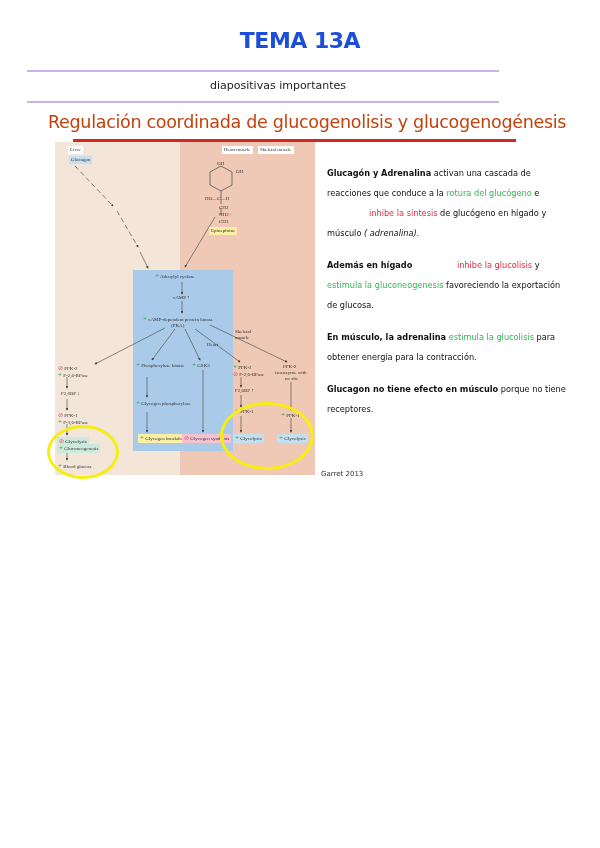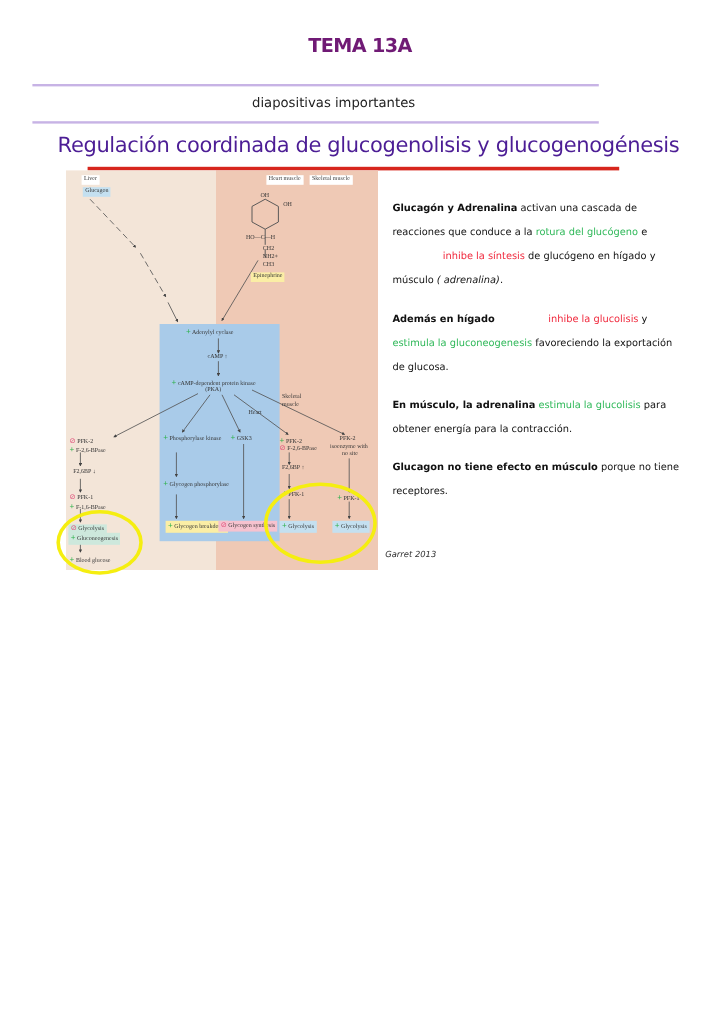--- a/index.html
+++ b/index.html
@@ -1,37 +1,37 @@
 <!DOCTYPE html>
 <html><head>
 <meta charset="utf-8">
 <style>
   html, body { margin: 0; padding: 0; background: #ffffff; }
   body { width: 600px; height: 848px; position: relative; overflow: hidden; font-family: "Liberation Sans", sans-serif; }
-  .title { position: absolute; left: 0; top: 28px; width: 600px; text-align: center; color: #701a75; font-family: "DejaVu Sans", sans-serif; font-weight: bold; font-size: 16px; letter-spacing: -0.5px; }
+  .title { position: absolute; left: 0; top: 28px; width: 600px; text-align: center; color: #1d4ed8; font-family: "DejaVu Sans", sans-serif; font-weight: bold; font-size: 22px; letter-spacing: -0.5px; }
   .rule { position: absolute; left: 27px; width: 472px; height: 2px; background: #c7b3e5; }
   .subtitle { position: absolute; left: 0; top: 79px; width: 556px; text-align: center; font-size: 11px; color: #222; font-family: "DejaVu Sans", sans-serif; }
-  .slide-title { position: absolute; left: 48px; top: 112px; font-family: "DejaVu Sans", sans-serif; font-size: 17.5px; color: #4c1d95; letter-spacing: -0.3px; white-space: nowrap; }
+  .slide-title { position: absolute; left: 48px; top: 112px; font-family: "DejaVu Sans", sans-serif; font-size: 17.5px; color: #c2410c; letter-spacing: -0.3px; white-space: nowrap; }
   .slide-underline { position: absolute; left: 73px; top: 139px; width: 443px; height: 3px; background: #d7261d; }
   .diagram { position: absolute; left: 55px; top: 142px; width: 260px; height: 333px; }
   .panel-liver { position: absolute; left: 0; top: 0; width: 125px; height: 333px; background: #f3e5d8; }
   .panel-muscle { position: absolute; left: 125px; top: 0; width: 135px; height: 333px; background: #efc9b5; }
   .panel-blue { position: absolute; left: 78px; top: 128px; width: 100px; height: 181px; background: #a9cbe9; }
   .lbl { position: absolute; font-family: "Liberation Serif", serif; font-size: 5px; color: #333; line-height: 6px; white-space: nowrap; }
   .tag { position: absolute; font-family: "Liberation Serif", serif; font-size: 5px; color: #333; padding: 1px 2px; line-height: 6px; white-space: nowrap; }
   .tag.blue { background: #c4e0f0; }
   .tag.yellow { background: #fbeea5; }
   .tag.pink { background: #f6c2cf; }
   .tag.mint { background: #cde8dc; }
   .tag.white { background: #ffffff; }
   .plus { color: #2fb24c; font-weight: bold; font-size: 7px; }
   .minus { color: #e0507a; font-size: 6px; }
   svg.arrows { position: absolute; left: 0; top: 0; }
   .ellipse { position: absolute; border: 3px solid #f5ee10; border-radius: 50%; }
-  .credit { position: absolute; left: 300px; top: 458px; font-family: "DejaVu Sans", sans-serif; font-style: italic; font-size: 7px; color: #333; padding-left: 21px; }
+  .credit { position: absolute; left: 300px; top: 470px; font-family: "DejaVu Sans", sans-serif; font-size: 7px; color: #333; padding-left: 21px; }
   .notes { position: absolute; left: 327px; top: 163px; width: 240px; font-family: "DejaVu Sans", sans-serif; font-size: 8.2px; color: #111; line-height: 20px; }
   .notes p { margin: 0 0 12px 0; }
   .b { font-weight: bold; }
   .g { color: #2fb859; text-align: right; }
   .r { color: #f0283c; padding-left: 42px; }
   .i { font-style: italic; }
 </style>
 </head>
 <body>
 

